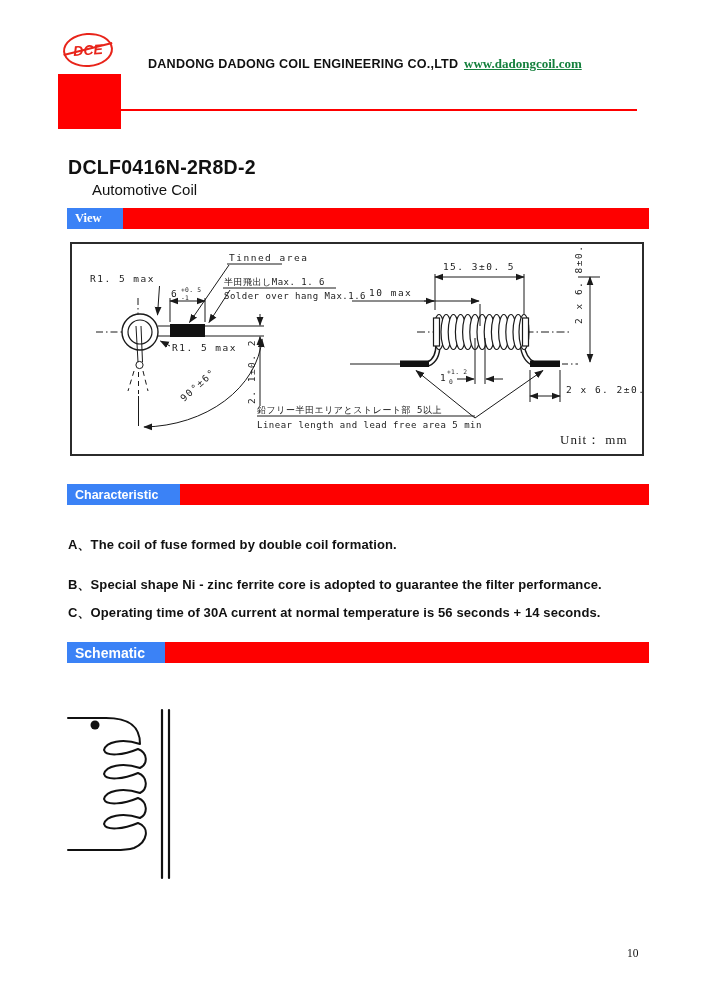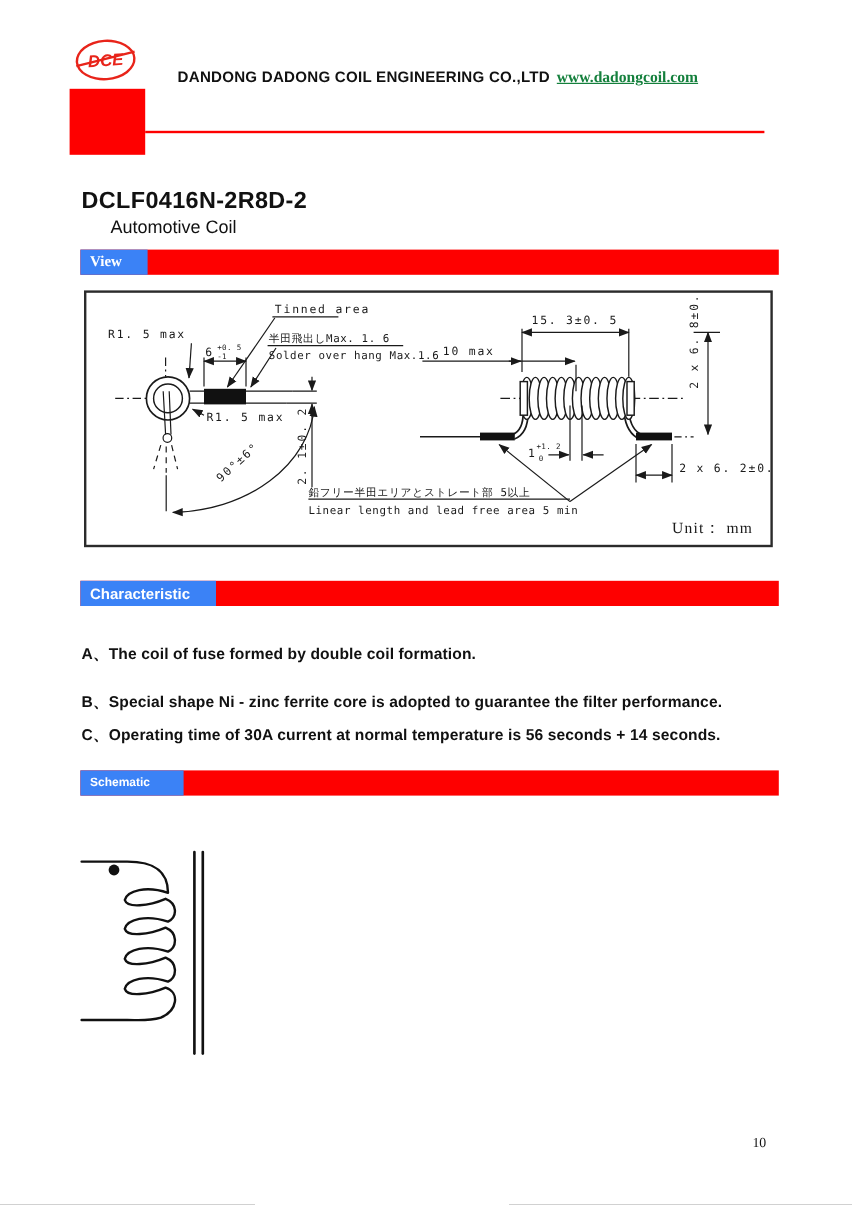--- a/index.html
+++ b/index.html
@@ -19,21 +19,21 @@
   .redfill{background:#fe0000;}
   
   #pn{left:68px;top:156px;font-size:19.5px;font-weight:bold;letter-spacing:.3px;}
   #cat{left:68px;top:181px;font-size:15px;margin-left:24px;}
   
   .bar{left:67px;width:582px;height:21px;background:#fe0000;}
   .bar .tag{position:absolute;left:0;top:0;height:21px;background:#3b82f6;color:#fff;
             display:flex;align-items:center;padding-left:8px;box-sizing:border-box;}
   #bar-view{top:208px;} #bar-view .tag{width:56px;font-family:"Liberation Serif",serif;font-weight:bold;font-size:12.5px;}
   #bar-char{top:484px;} #bar-char .tag{width:113px;font-weight:bold;font-size:12.5px;}
-  #bar-schem{top:642px;} #bar-schem .tag{width:86px;font-weight:bold;font-size:10px;}
+  #bar-schem{top:642px;} #bar-schem .tag{width:98px;font-weight:bold;font-size:14px;}
   
   #frame{left:70px;top:242px;width:574px;height:214px;border:2px solid #2b2b2b;box-sizing:border-box;}
   
   .char-item{left:68px;font-size:13px;letter-spacing:.1px;font-weight:bold;}
   #item-a{top:536px;} #item-b{top:540px;margin-top:36px;} #item-c{top:604px;}
   
   #schem{left:58px;top:700px;width:120px;height:180px;}
   #pageno{left:627px;top:947px;font-family:"Liberation Serif",serif;font-size:11.5px;}
   
   text{fill:#1a1a1a;}

